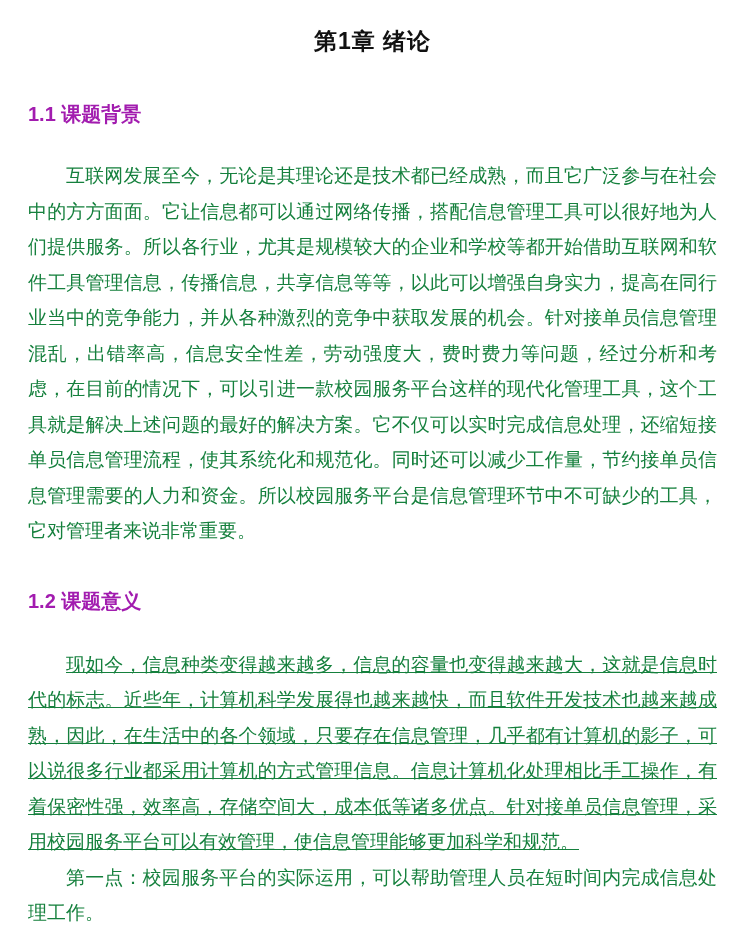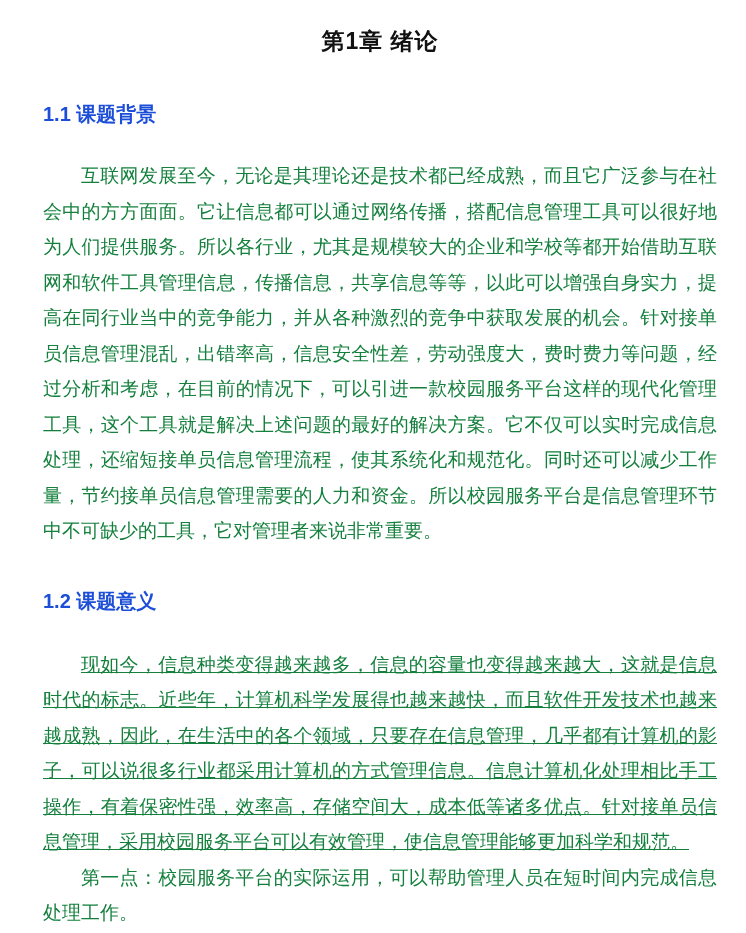--- a/index.html
+++ b/index.html
@@ -8,41 +8,41 @@
     background: #ffffff;
   }
   .page {
     position: relative;
     width: 746px;
     height: 933px;
     box-sizing: border-box;
     background: #ffffff;
     color: #1a1a1a;
     overflow: hidden;
-    padding: 26px 29px 0 43px;
+    padding: 26px 29px 0 28px;
     font-family: "Liberation Serif", "DejaVu Serif", serif;
   }
   .chapter-title {
     margin: 0;
     font-size: 23px;
     line-height: 30px;
     font-weight: bold;
     text-align: center;
     font-family: "Liberation Sans", "DejaVu Sans", sans-serif;
     letter-spacing: 1px;
     color: #111111;
   }
   .section-heading {
     margin: 0;
     font-size: 20px;
     line-height: 28px;
     font-weight: bold;
     text-align: left;
     font-family: "Liberation Sans", "DejaVu Sans", sans-serif;
-    color: #1d4ed8;
+    color: #a21caf;
   }
   .section-heading.first {
     margin-top: 44px;
   }
   .section-heading.second {
     margin-top: 38px;
   }
   .body-para {
     margin: 0;
     font-size: 19px;

